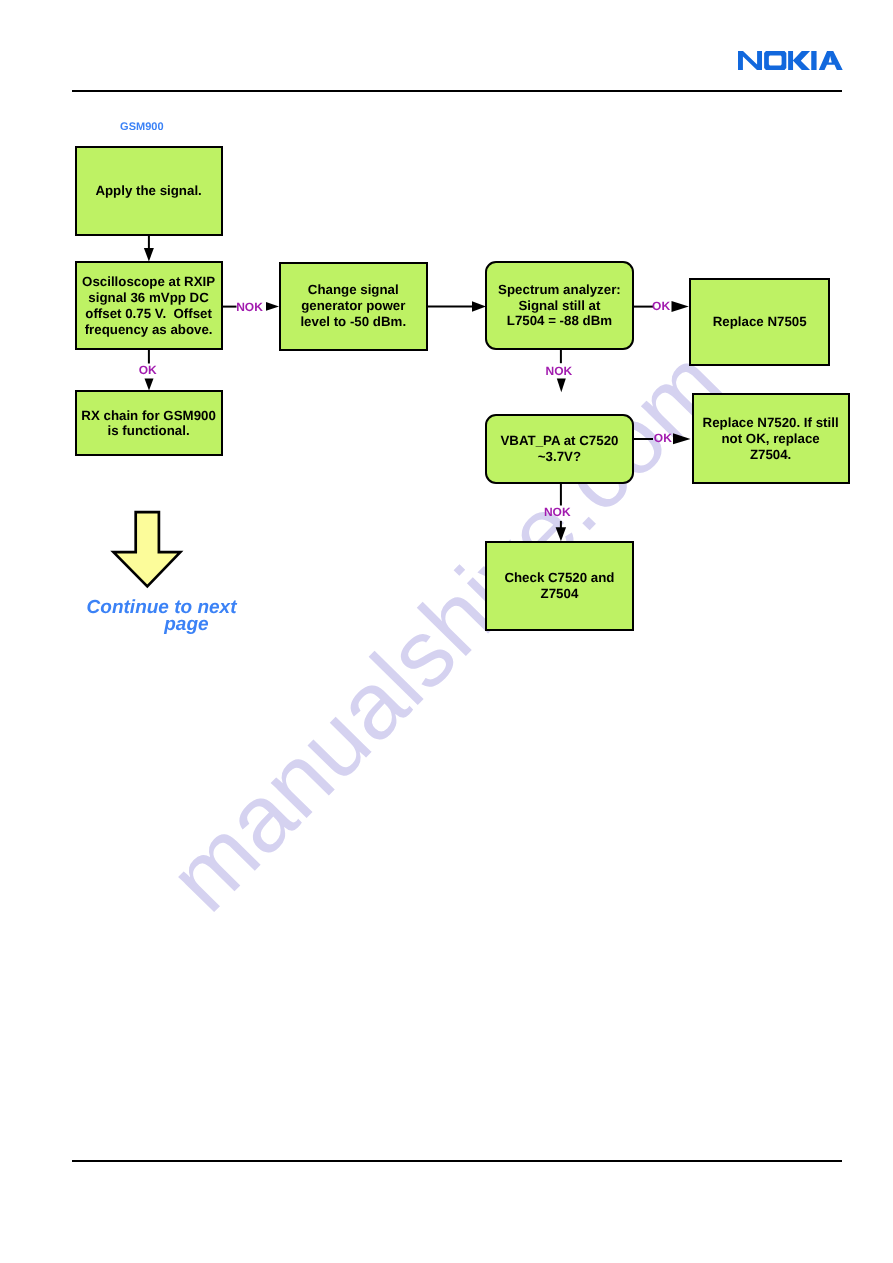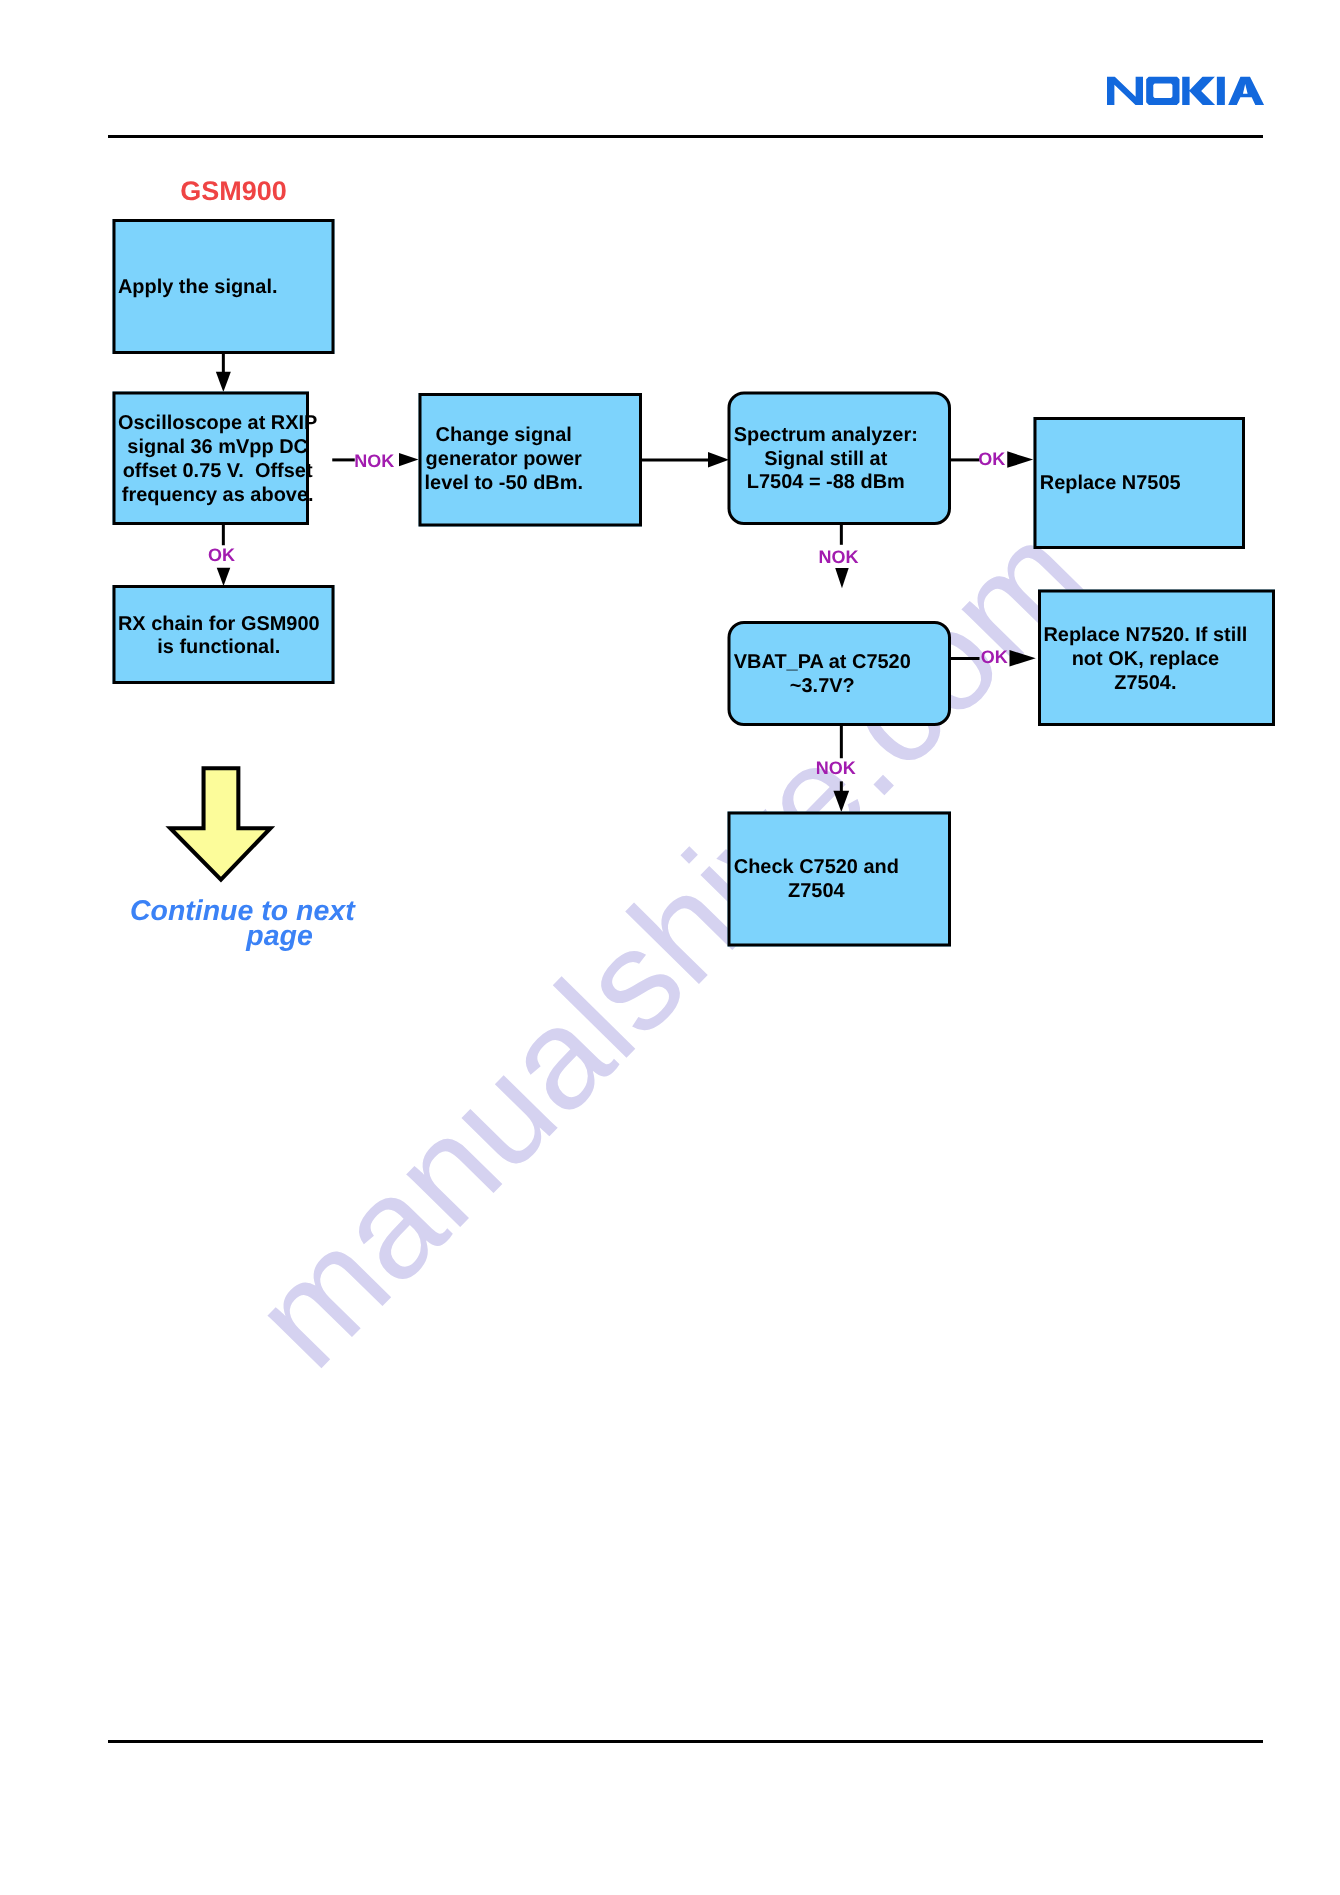--- a/index.html
+++ b/index.html
@@ -11,32 +11,32 @@
 
   
   #watermark{position:absolute;left:0;top:0;width:893px;height:1263px;pointer-events:none;z-index:1;}
 
   
   #logo{position:absolute;left:738px;top:51px;width:105px;height:19px;z-index:3;}
 
   .rule{position:absolute;background:#000000;height:2px;z-index:3;}
   svg.conn{position:absolute;left:0;top:0;width:893px;height:1263px;overflow:visible;z-index:2;}
 
-  .node{position:absolute;border:2px solid #000;background:#7dd3fc;box-sizing:border-box;filter:blur(0px);
-        display:flex;align-items:center;justify-content:flex-start;text-align:center;
+  .node{position:absolute;border:2px solid #000;background:#bef264;box-sizing:border-box;filter:blur(0px);
+        display:flex;align-items:center;justify-content:center;text-align:center;
         font-weight:bold;font-size:13.3px;line-height:15.8px;color:#000;z-index:3;
         letter-spacing:0px;}
   .node.round{border-radius:11px;border-width:2px;}
   .node > span{display:block;padding:0 2px;}
   .ln{display:block;white-space:pre;}
 
   .lbl{position:absolute;font-weight:bold;font-size:12px;color:#a21caf;white-space:nowrap;filter:blur(0px);
        z-index:4;line-height:10px;text-align:center;}
 
-  #title{position:absolute;filter:blur(0px);font-weight:bold;font-size:18px;color:#ef4444;z-index:3;white-space:nowrap;line-height:16px;}
+  #title{position:absolute;filter:blur(0px);font-weight:bold;font-size:11px;color:#3b82f6;z-index:3;white-space:nowrap;line-height:16px;}
   #cont{position:absolute;filter:blur(0px);font-weight:bold;font-style:italic;font-size:19px;line-height:16.4px;
         color:#3b82f6;text-align:right;z-index:3;}
   #yarrow{position:absolute;z-index:3;}
 </style>
 </head>
 <body>
 
 <div class="page">
 
   <svg id="watermark" viewBox="0 0 893 1263" xmlns="http://www.w3.org/2000/svg">
@@ -88,21 +88,21 @@
       <polygon points="555.6,527.2 566.1,527.2 560.9,541.3" stroke="none"></polygon>
     </g>
   </svg>
 
   <div class="node" style="left:74.6px;top:145.6px;width:148px;height:90.3px;">
     <span>
         <span class="ln">Apply the signal.</span>
       </span>
   </div>
 
-  <div class="node" style="left:74.6px;top:261.3px;width:131px;height:89px;">
+  <div class="node" style="left:74.6px;top:261.3px;width:148px;height:89px;">
     <span>
       <span class="ln">Oscilloscope at RXIP</span>
       <span class="ln">signal 36 mVpp DC</span>
       <span class="ln">offset 0.75 V.  Offset</span>
       <span class="ln">frequency as above.</span>
     </span>
   </div>
 
   <div class="node" style="left:74.6px;top:390.4px;width:148px;height:66px;">
     <span>

